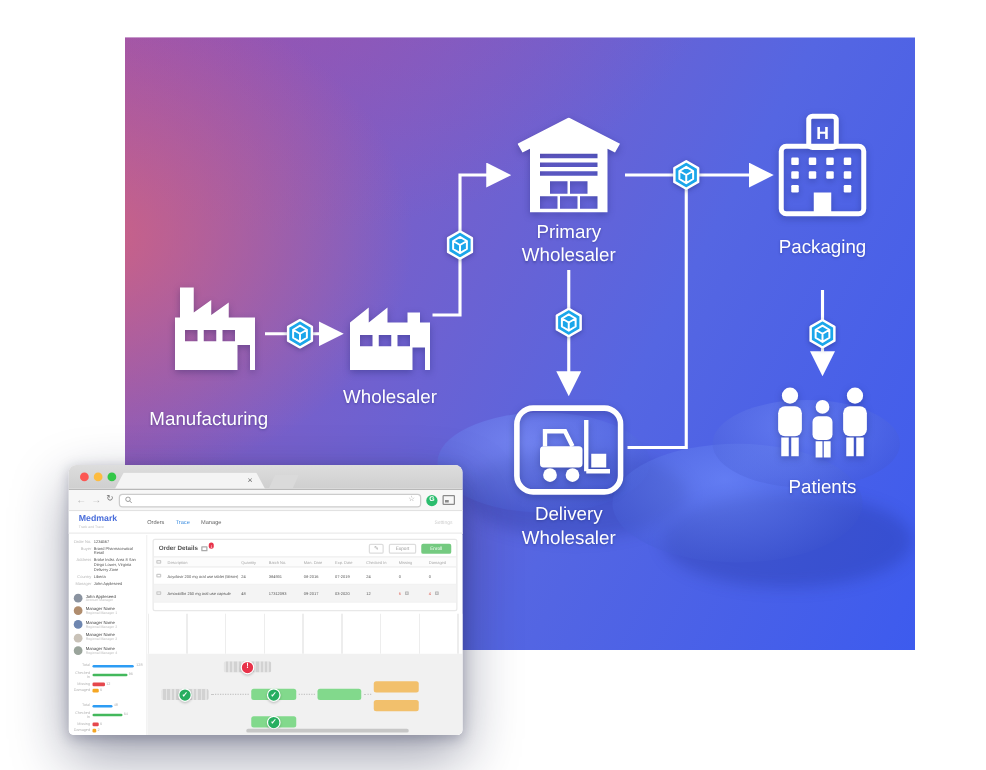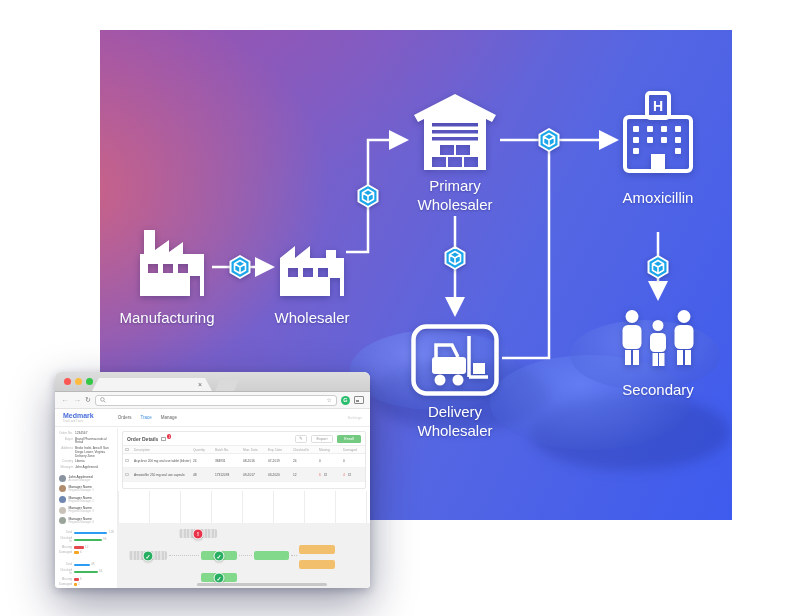--- a/index.html
+++ b/index.html
@@ -221,34 +221,34 @@
           <rect x="55.5" y="17" width="19" height="24" rx="5.5"></rect>
           <rect x="58" y="42" width="6" height="15"></rect>
           <rect x="66" y="42" width="6" height="15"></rect>
         <circle cx="39" cy="17.5" r="5.5"></circle>
           <rect x="31" y="25" width="16" height="19" rx="4.5"></rect>
           <rect x="33.5" y="45" width="5.5" height="13"></rect>
           <rect x="40" y="45" width="5.5" height="13"></rect>
       </svg>
     </div>
 
-    <div class="dg-label" style="left:-8px;top:278px;"><span>Manufacturing</span></div>
+    <div class="dg-label" style="left:-8px;top:296px;"><span>Manufacturing</span></div>
     <div class="dg-label" style="left:137px;top:278px;"><span>Wholesaler</span></div>
     <div class="dg-label" style="left:280px;top:146px;">
         <div>Primary</div>
         <div>Wholesaler</div>
       </div>
     <div class="dg-label" style="left:483px;top:158px;">
-        <div>Amoxicillin</div>
+        <div>Packaging</div>
       </div>
     <div class="dg-label" style="left:280px;top:372px;">
         <div>Delivery</div>
         <div>Wholesaler</div>
       </div>
-    <div class="dg-label" style="left:483px;top:350px;"><span>Secondary</span></div>
+    <div class="dg-label" style="left:483px;top:350px;"><span>Patients</span></div>
   </div>
 
   <div id="bw">
     <div class="bw-titlebar">
       <span class="tl red"></span>
       <span class="tl yel"></span>
       <span class="tl grn"></span>
       <div class="bw-tab">
         <span class="x">×</span>
       </div>

